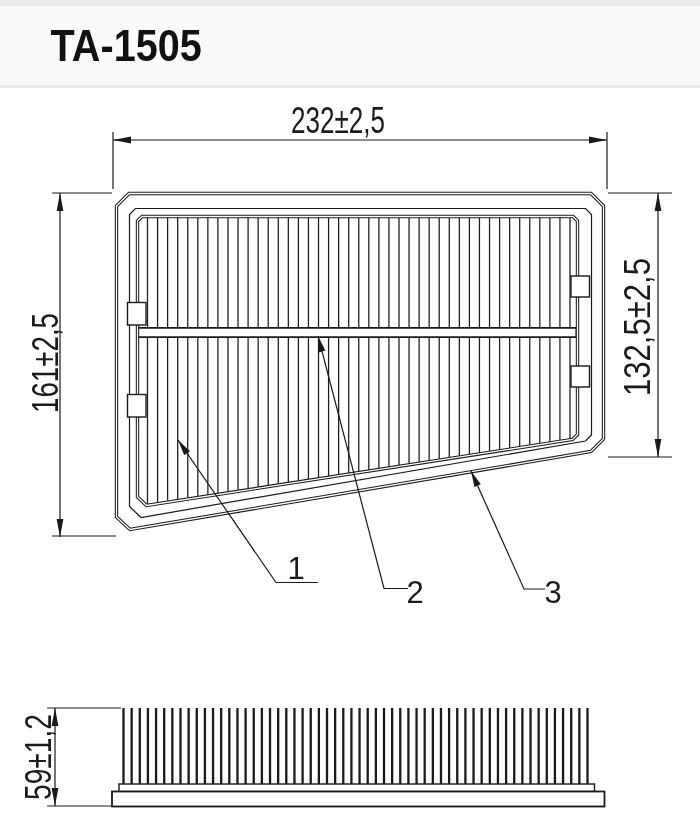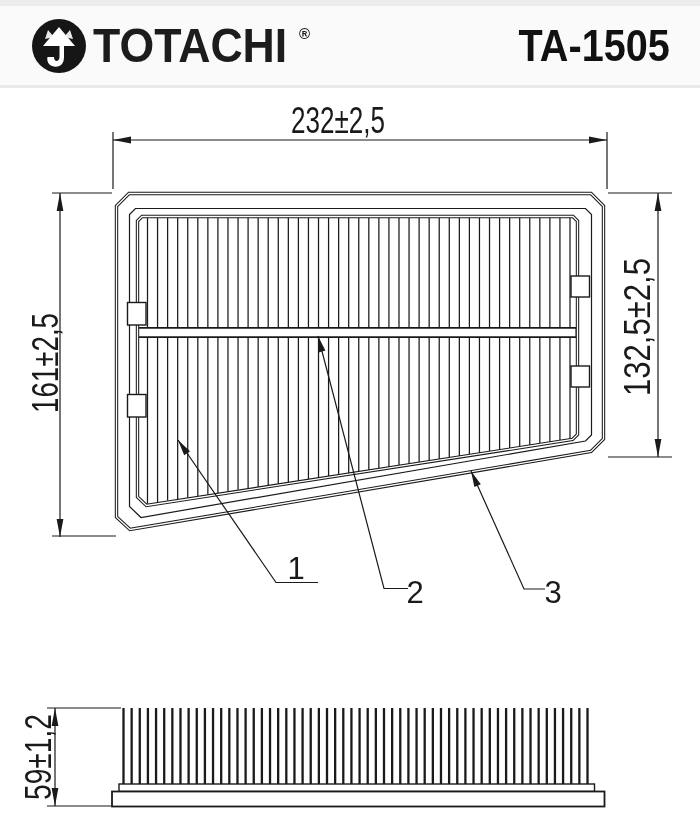--- a/index.html
+++ b/index.html
@@ -38,30 +38,20 @@
   #drawing text{
     font-family:"Liberation Sans",sans-serif;fill:#1a1a1a;stroke:none;
     font-size:36px;
   }
   #drawing text.callout{font-size:31px;}
 </style>
 </head>
 <body>
 
 <div class="header">
-  <div class="logo">
-    <svg width="58" height="58" viewBox="0 0 58 58">
-      <circle cx="29" cy="29" r="27" fill="#161616"></circle>
-      <path d="M29,10 L45,29 H34 V40 C34,47 30,50.5 24,49.5 C18.5,48.6 16.5,44 17.5,40 L24,40 C24,43.5 26.2,44.8 28,43.6 C29.6,42.6 29.5,40 29.5,38 V29 H13 Z" fill="#ffffff"></path>
-      <path d="M18,13 L24,20 L15,22 Z" fill="#ffffff" opacity="0.9"></path>
-      <path d="M40,13 L34,20 L43,22 Z" fill="#ffffff" opacity="0.9"></path>
-    </svg>
-    <span class="brand">TOTACHI</span>
-    <span class="reg">®</span>
-  </div>
   <div class="part">TA-1505</div>
 </div>
 
 <svg id="drawing" width="700" height="840" viewBox="0 0 700 840">
 
   <g id="pleats-top" class="pleat">
       <line x1="147.5" y1="218" x2="147.5" y2="503.6622093023256"></line>
       <line x1="157.5595238095238" y1="218" x2="157.5595238095238" y2="502.12988648947953"></line>
       <line x1="167.61904761904762" y1="218" x2="167.61904761904762" y2="500.59756367663346"></line>
       <line x1="177.67857142857142" y1="218" x2="177.67857142857142" y2="499.0652408637874"></line>

